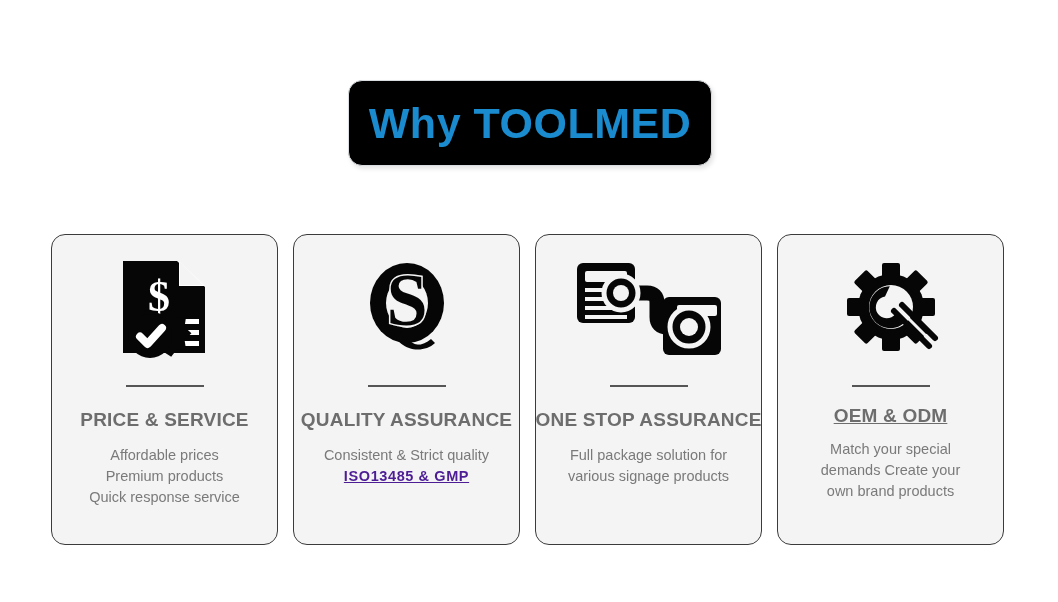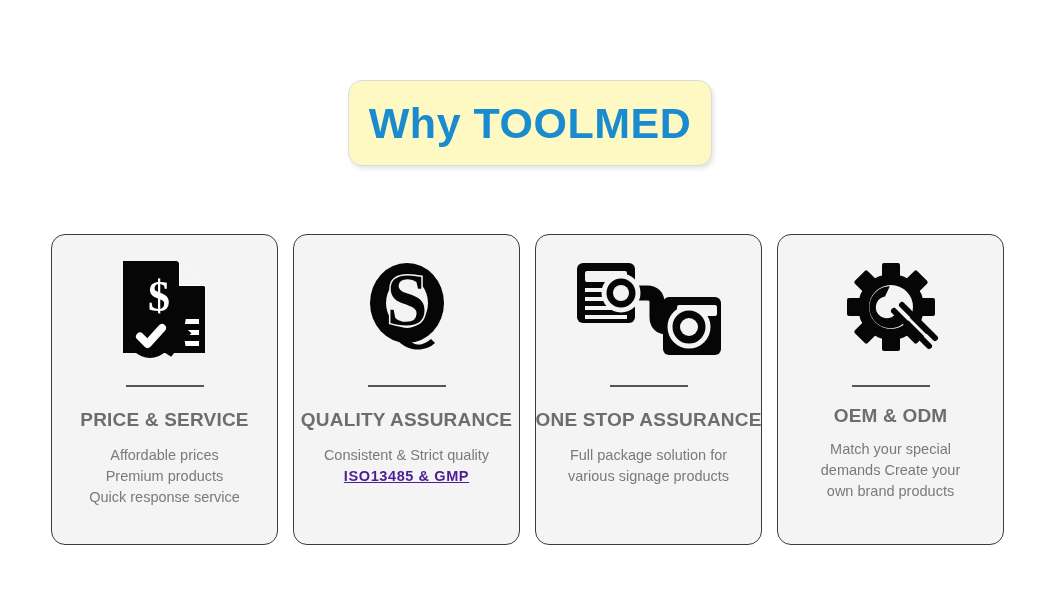--- a/index.html
+++ b/index.html
@@ -18,21 +18,21 @@
   
   #title-badge {
     position: absolute;
     left: 348px;
     top: 80px;
     width: 364px;
     height: 86px;
     box-sizing: border-box;
     border: 1px solid #d9dde0;
     border-radius: 14px;
-    background: #fef9c3;
+    background: #000000;
     box-shadow: 2px 3px 4px rgba(0,0,0,0.10);
     display: flex;
     align-items: center;
     justify-content: center;
   }
   #title-text {
     color: #1a8bce;
     font-size: 43px;
     font-weight: bold;
     letter-spacing: 0.5px;
@@ -92,21 +92,21 @@
     margin-top: 14px;
     padding: 0 10px;
   }
   .card-desc .line-bold {
     font-weight: bold;
     color: #4c1d95;
     letter-spacing: 0.6px;
     text-decoration: underline;
   }
   
-  .card.card-oem .card-title { margin-top: 18px; }
+  .card.card-oem .card-title { margin-top: 18px; text-decoration: underline; }
   .card.card-oem .card-desc  { margin-top: 12px; }
 </style>
 </head>
 <body>
 
 <div id="title-badge">
   <span id="title-text">Why TOOLMED</span>
 </div>
 
 <div id="cards-row">

